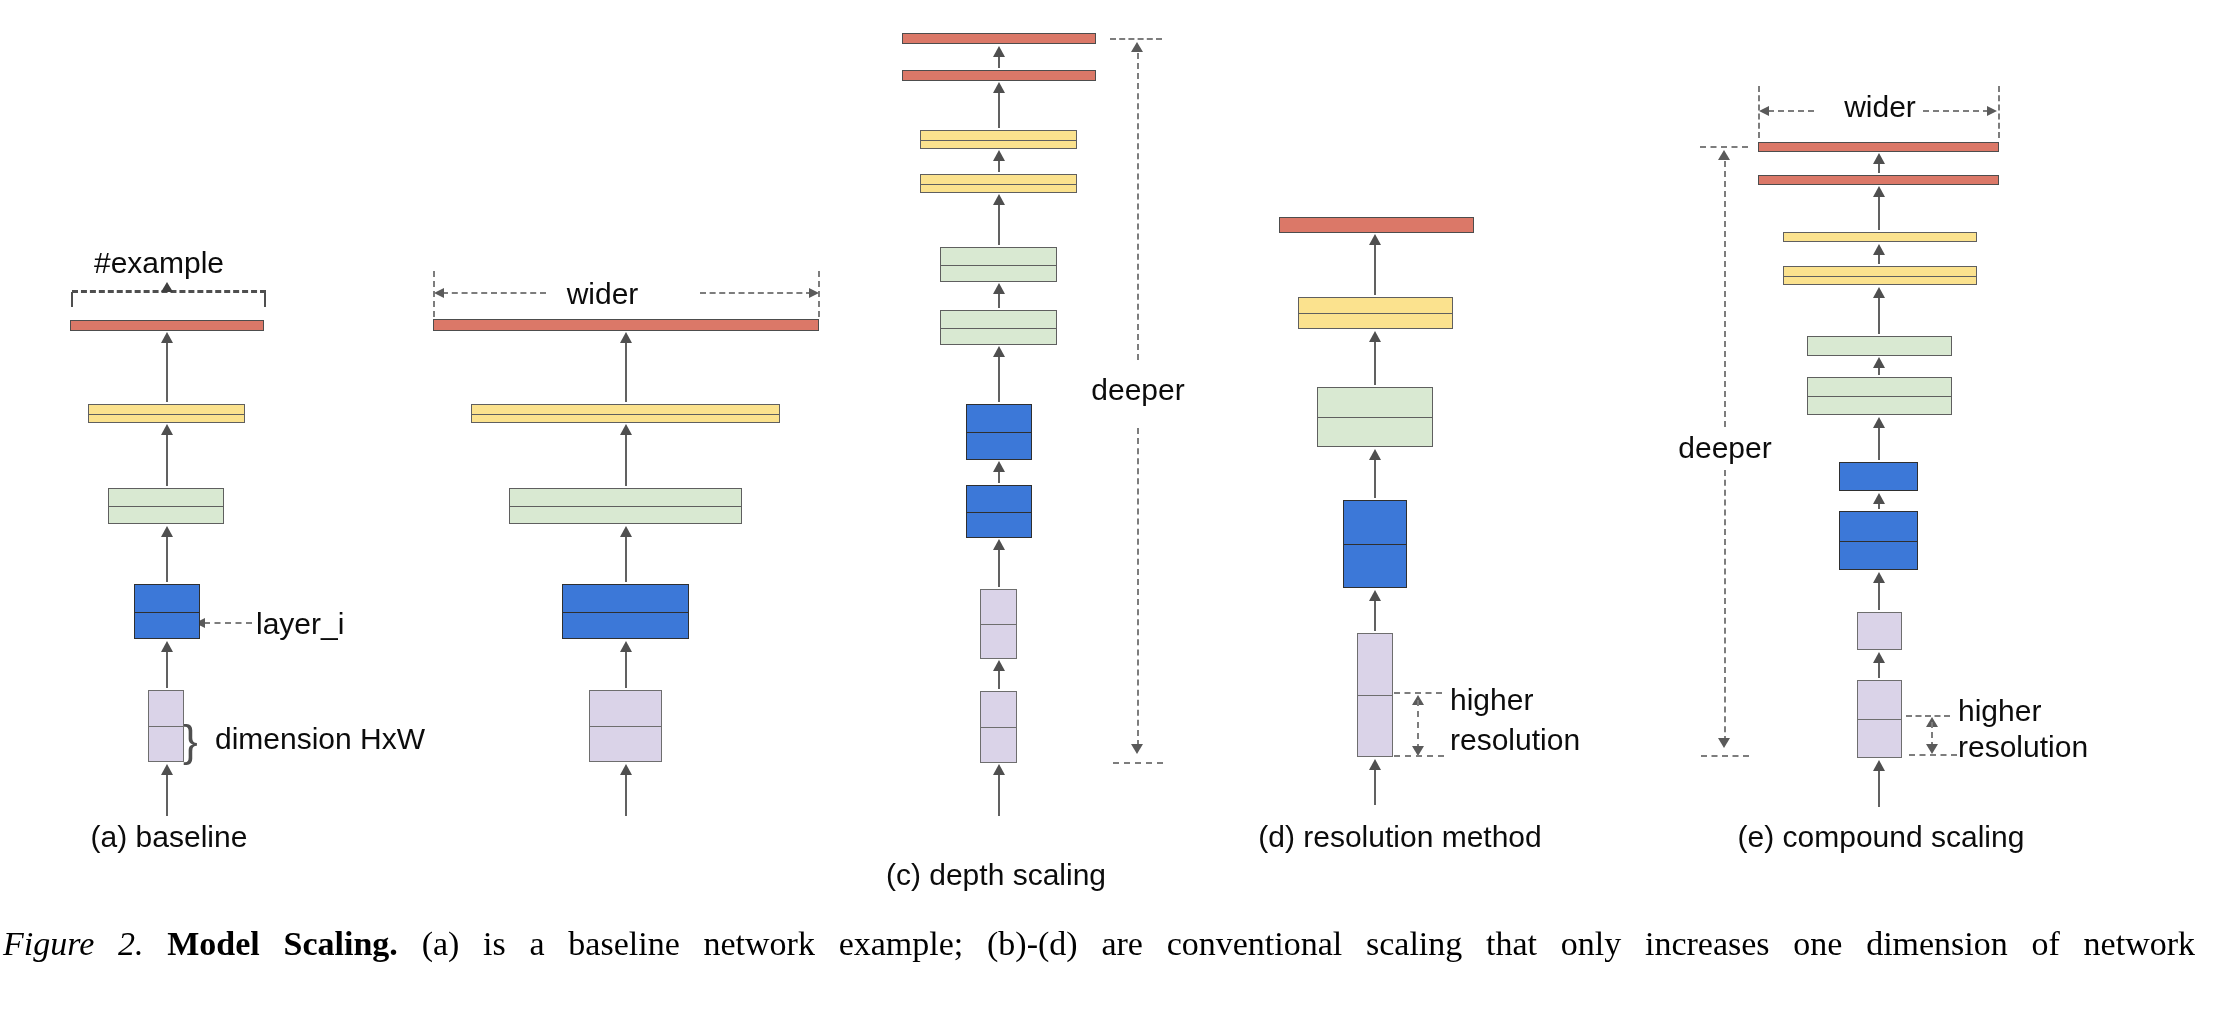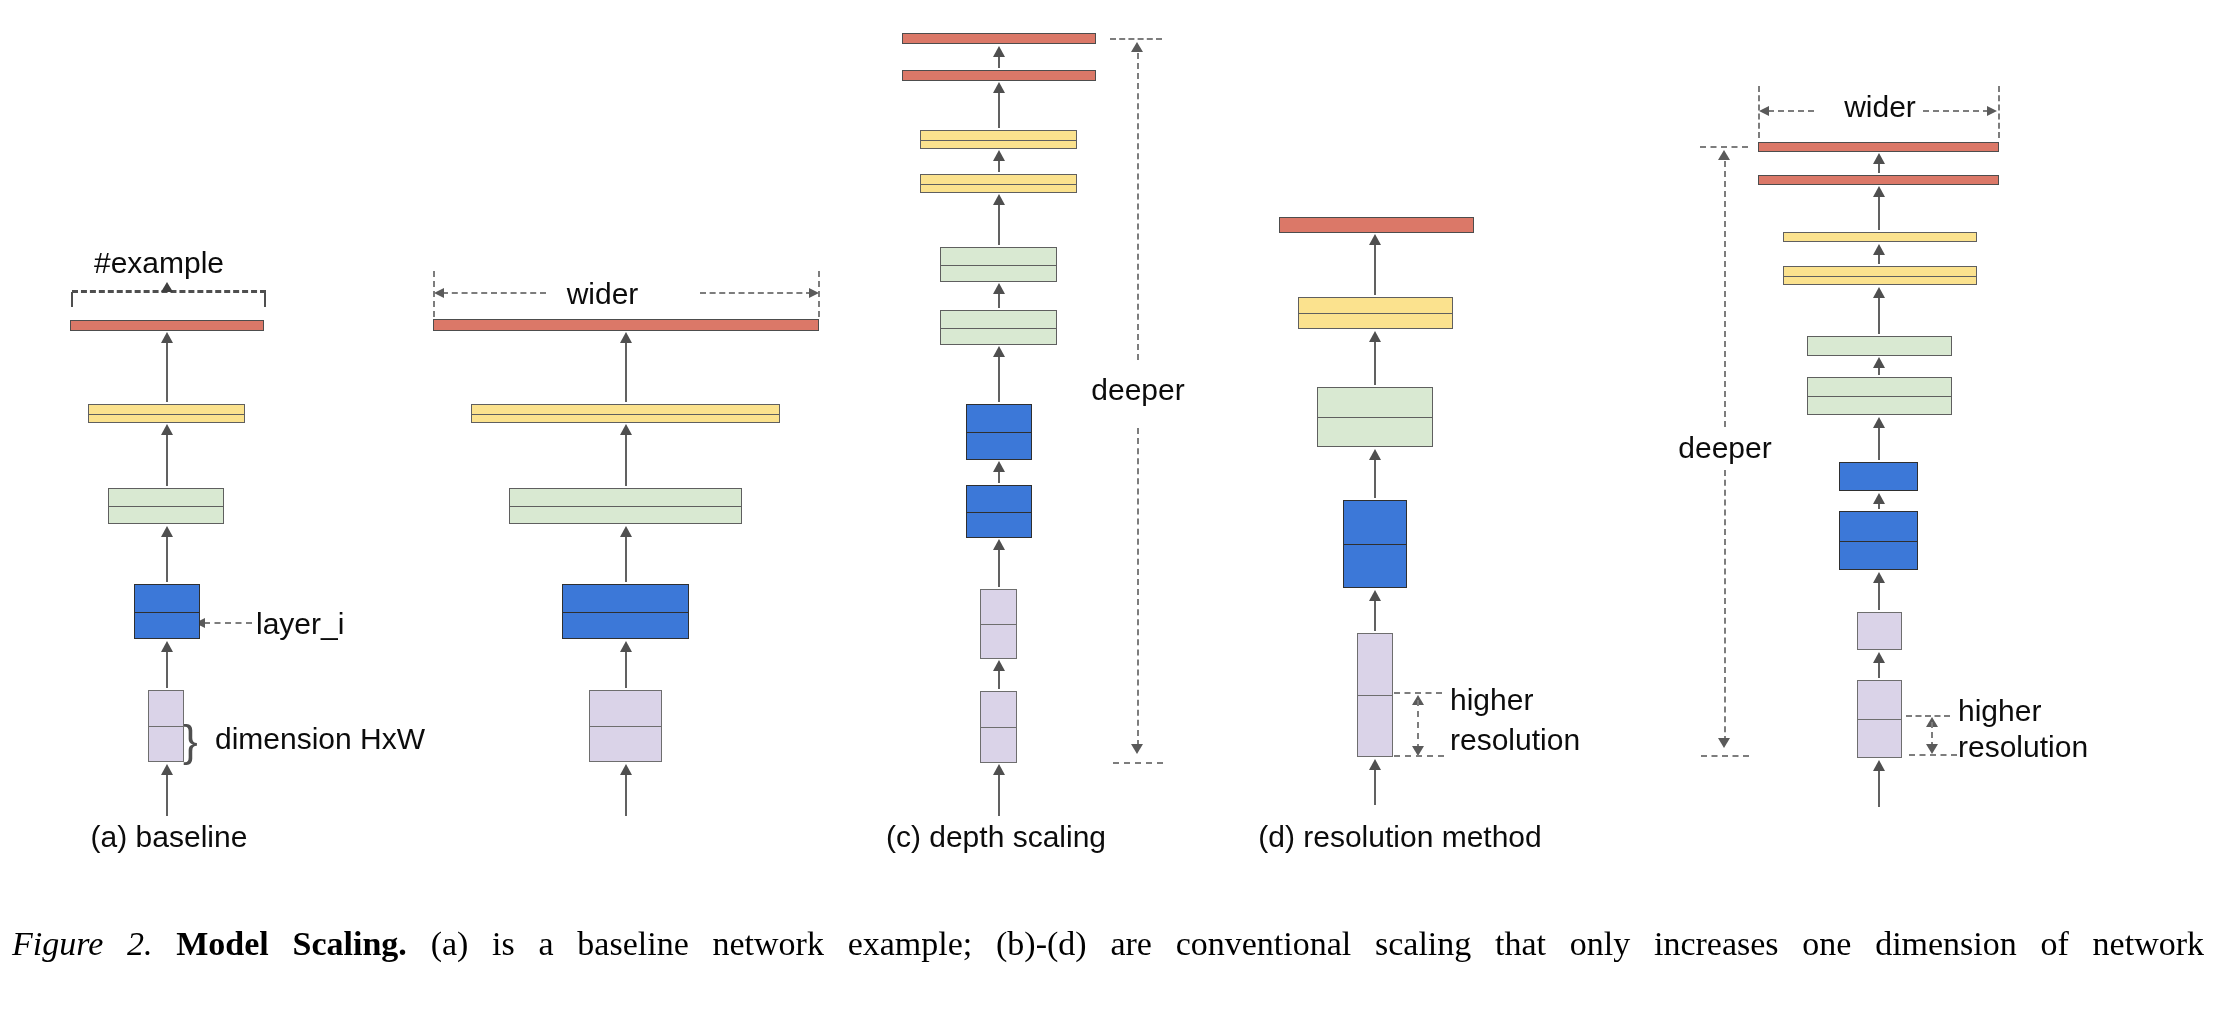--- a/index.html
+++ b/index.html
@@ -15,21 +15,21 @@
   .tri-left{border-top:5px solid transparent;border-bottom:5px solid transparent;border-right:10px solid #5a5a5a;}
   .tri-right{border-top:5px solid transparent;border-bottom:5px solid transparent;border-left:10px solid #5a5a5a;}
   .hdash{position:absolute;border-top:2px dashed #7d7d7d;}
   .vdash{position:absolute;border-left:2px dashed #7d7d7d;}
   .bracket-dash{position:absolute;border-top:3px dashed #4f4f4f;}
   .bracket-tick{position:absolute;border-left:2.5px solid #4f4f4f;height:15px;}
   .ann{position:absolute;font-size:30px;line-height:1.12;color:#0c0c0c;white-space:nowrap;}
   .ann-center{text-align:center;}
   .panel-label{position:absolute;font-size:30px;color:#0c0c0c;text-align:center;white-space:nowrap;}
   .brace{position:absolute;font-size:44px;line-height:0.85;color:#4f4f4f;font-family:"Liberation Sans",sans-serif;}
-  #caption{position:absolute;left:12px;top:918px;width:2192px;font-family:"Liberation Serif",serif;
+  #caption{position:absolute;left:3px;top:918px;width:2192px;font-family:"Liberation Serif",serif;
            font-size:34px;line-height:51px;color:#000;}
   .cap-line{text-align:justify;text-align-last:justify;}
   .cap-figure{font-style:italic;}
   .cap-title{font-weight:bold;}
 </style>
 </head>
 <body>
 
 <div id="canvas">
 
@@ -184,21 +184,21 @@
     <div class="flow-line" style="left: 998px; top: 355px; height: 47px;"></div>
     <div class="tri tri-up-flow" style="left: 993px; top: 346px;"></div>
     <div class="flow-line" style="left: 998px; top: 470px; height: 13px;"></div>
     <div class="tri tri-up-flow" style="left: 993px; top: 461px;"></div>
     <div class="flow-line" style="left: 998px; top: 548px; height: 39px;"></div>
     <div class="tri tri-up-flow" style="left: 993px; top: 539px;"></div>
     <div class="flow-line" style="left: 998px; top: 669px; height: 20px;"></div>
     <div class="tri tri-up-flow" style="left: 993px; top: 660px;"></div>
     <div class="flow-line" style="left: 998px; top: 773px; height: 43px;"></div>
     <div class="tri tri-up-flow" style="left: 993px; top: 764px;"></div>
-    <div class="panel-label" style="left: 796px; top: 820px; width: 400px;">(c) depth scaling</div>
+    <div class="panel-label" style="left: 796px; top: 858px; width: 400px;">(c) depth scaling</div>
     <div class="nbox" style="left: 1279px; top: 217px; width: 195px; height: 16px; background: rgb(219, 120, 104); border-color: rgb(77, 77, 77);"></div>
     <div class="nbox" style="left: 1298px; top: 297px; width: 155px; height: 32px; background: rgb(251, 226, 142); border-color: rgb(95, 95, 95);">
       <div class="cell-divider" style="border-top-color: rgb(95, 95, 95);"></div>
     </div>
     <div class="nbox" style="left: 1317px; top: 387px; width: 116px; height: 60px; background: rgb(217, 233, 210); border-color: rgb(95, 95, 95);">
       <div class="cell-divider" style="border-top-color: rgb(95, 95, 95);"></div>
     </div>
     <div class="nbox" style="left: 1343px; top: 500px; width: 64px; height: 88px; background: rgb(60, 120, 216); border-color: rgb(47, 47, 47);">
       <div class="cell-divider" style="border-top-color: rgb(47, 47, 47);"></div>
     </div>
@@ -247,13 +247,14 @@
     <div class="flow-line" style="left: 1878px; top: 426px; height: 34px;"></div>
     <div class="tri tri-up-flow" style="left: 1873px; top: 417px;"></div>
     <div class="flow-line" style="left: 1878px; top: 502px; height: 7px;"></div>
     <div class="tri tri-up-flow" style="left: 1873px; top: 493px;"></div>
     <div class="flow-line" style="left: 1878px; top: 581px; height: 29px;"></div>
     <div class="tri tri-up-flow" style="left: 1873px; top: 572px;"></div>
     <div class="flow-line" style="left: 1878px; top: 661px; height: 17px;"></div>
     <div class="tri tri-up-flow" style="left: 1873px; top: 652px;"></div>
     <div class="flow-line" style="left: 1878px; top: 769px; height: 38px;"></div>
     <div class="tri tri-up-flow" style="left: 1873px; top: 760px;"></div>
+    <div class="panel-label" style="left: 1681px; top: 820px; width: 400px;">(e) compound scaling</div>
   </div>
 
 </body></html>

